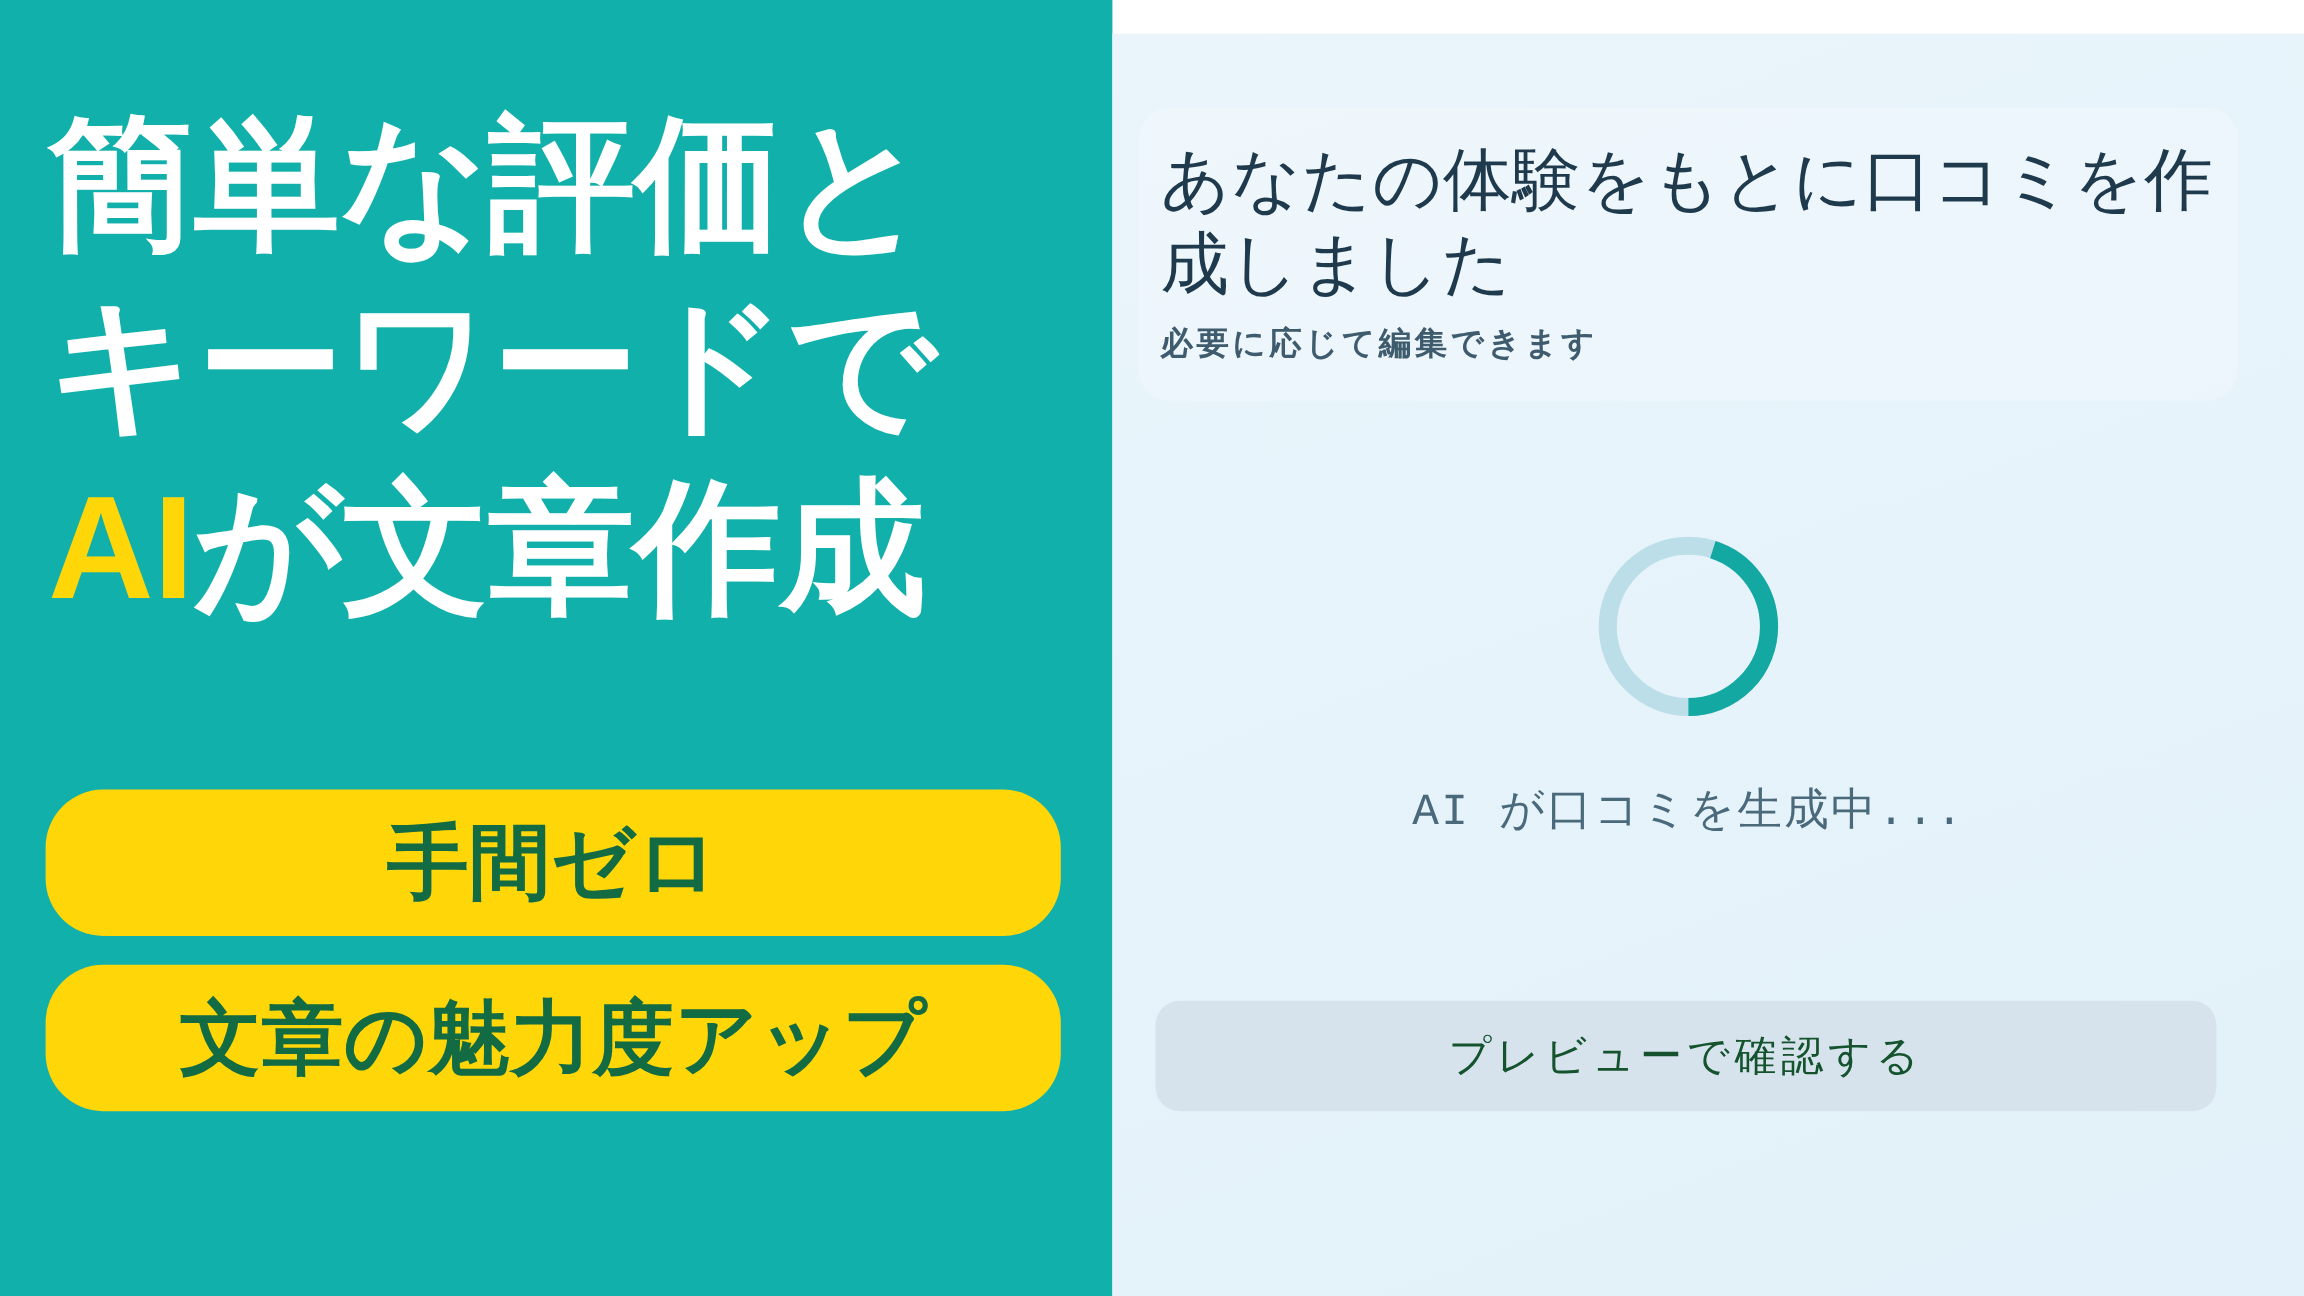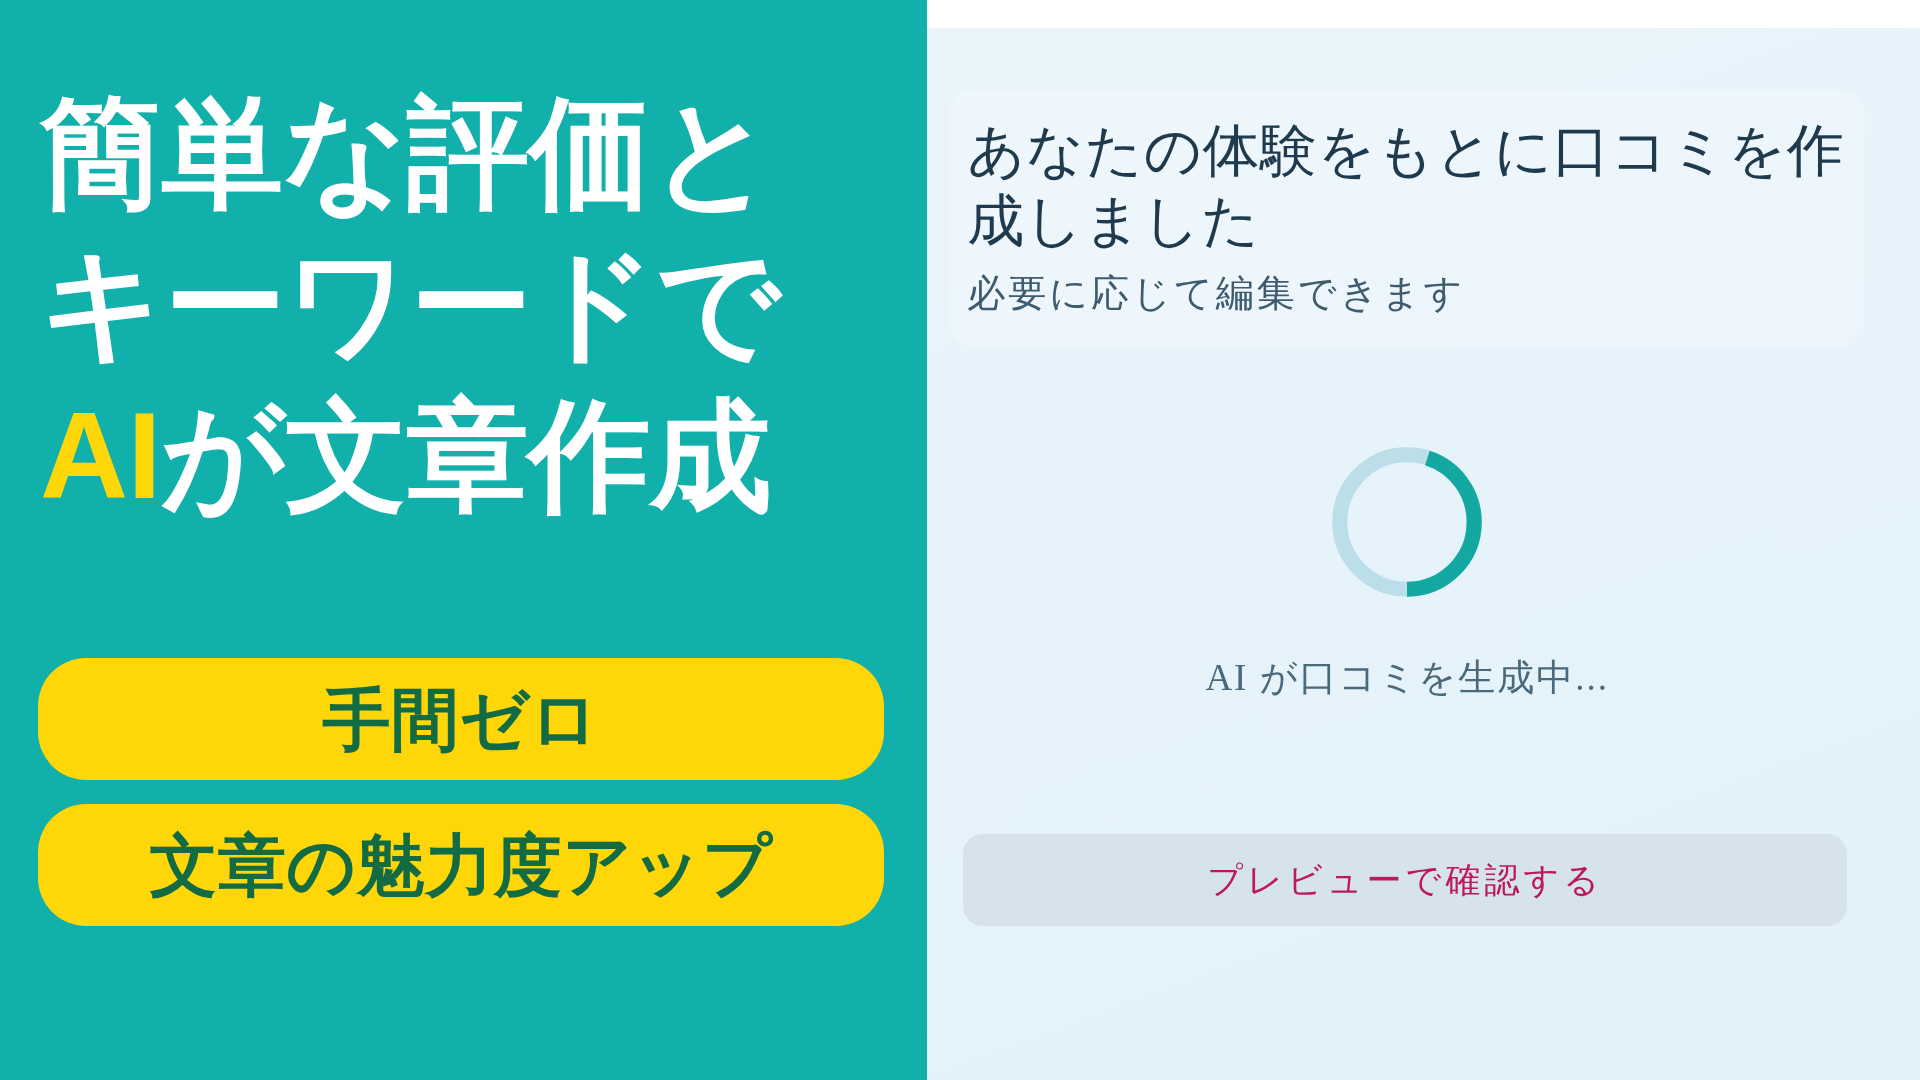--- a/index.html
+++ b/index.html
@@ -112,23 +112,23 @@
     line-height: 1.22;
     font-weight: 400;
     color: #1E3A4C;
     letter-spacing: 0.5px;
     margin: 0;
     font-family: "Liberation Sans", "DejaVu Sans", sans-serif;
   }
 
   #panel-subtitle {
     margin: 14px 0 0 0;
-    font-size: 38px;
+    font-size: 27px;
     line-height: 1.3;
-    font-weight: 400;
+    font-weight: 700;
     color: #3F5C6E;
     letter-spacing: 3px;
     font-family: "Liberation Sans", "DejaVu Sans", sans-serif;
   }
 
   #loader-wrap {
     position: absolute;
     left: 0;
     top: 410px;
     width: 960px;
@@ -143,33 +143,33 @@
     display: block;
   }
 
   #loading-text {
     margin-top: 50px;
     font-size: 37px;
     line-height: 1.2;
     color: #4A6A7C;
     letter-spacing: 2px;
     white-space: nowrap;
-    font-family: Liberation Serif, serif;
+    font-family: Liberation Mono, monospace;
   }
 
   #preview-button {
     position: absolute;
     left: 36px;
     top: 806px;
     width: 884px;
     height: 92px;
     border: none;
     border-radius: 20px;
     background: #D6E3EC;
-    color: #be185d;
+    color: #14532d;
     font-size: 35px;
     letter-spacing: 4px;
     cursor: default;
     display: flex;
     align-items: center;
     justify-content: center;
     font-family: "Liberation Sans", "DejaVu Sans", sans-serif;
     box-sizing: border-box;
   }
 

